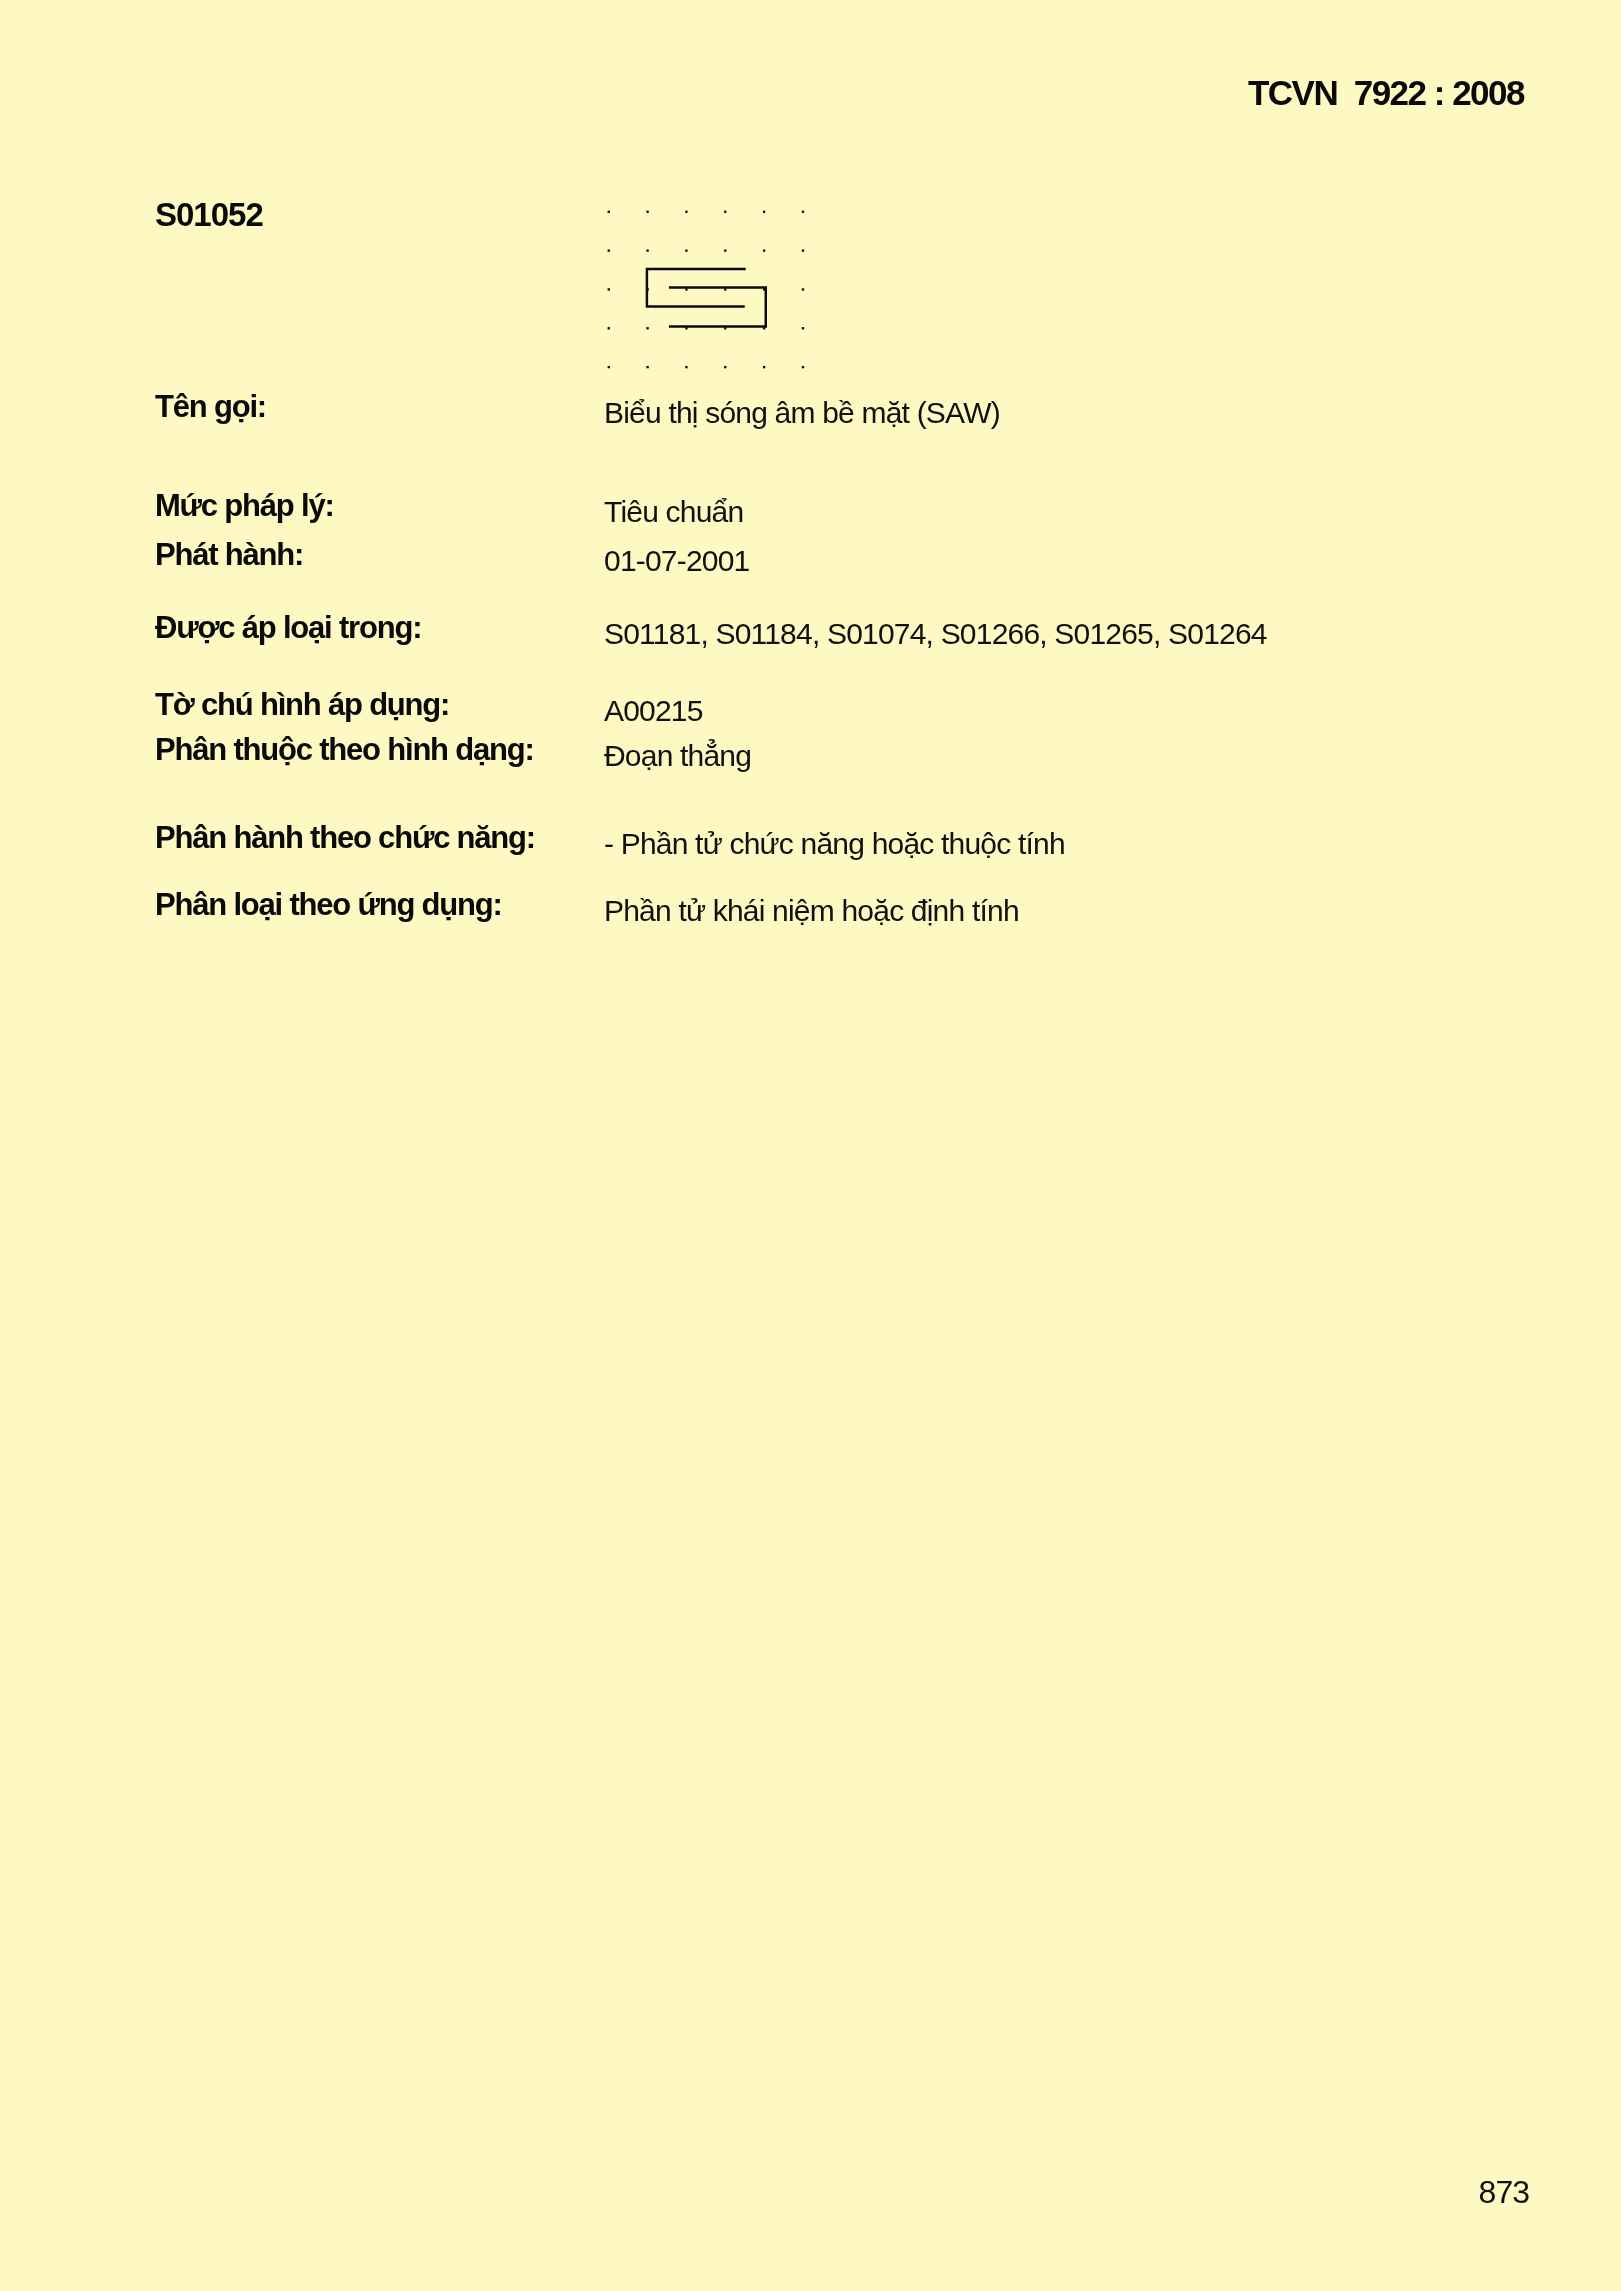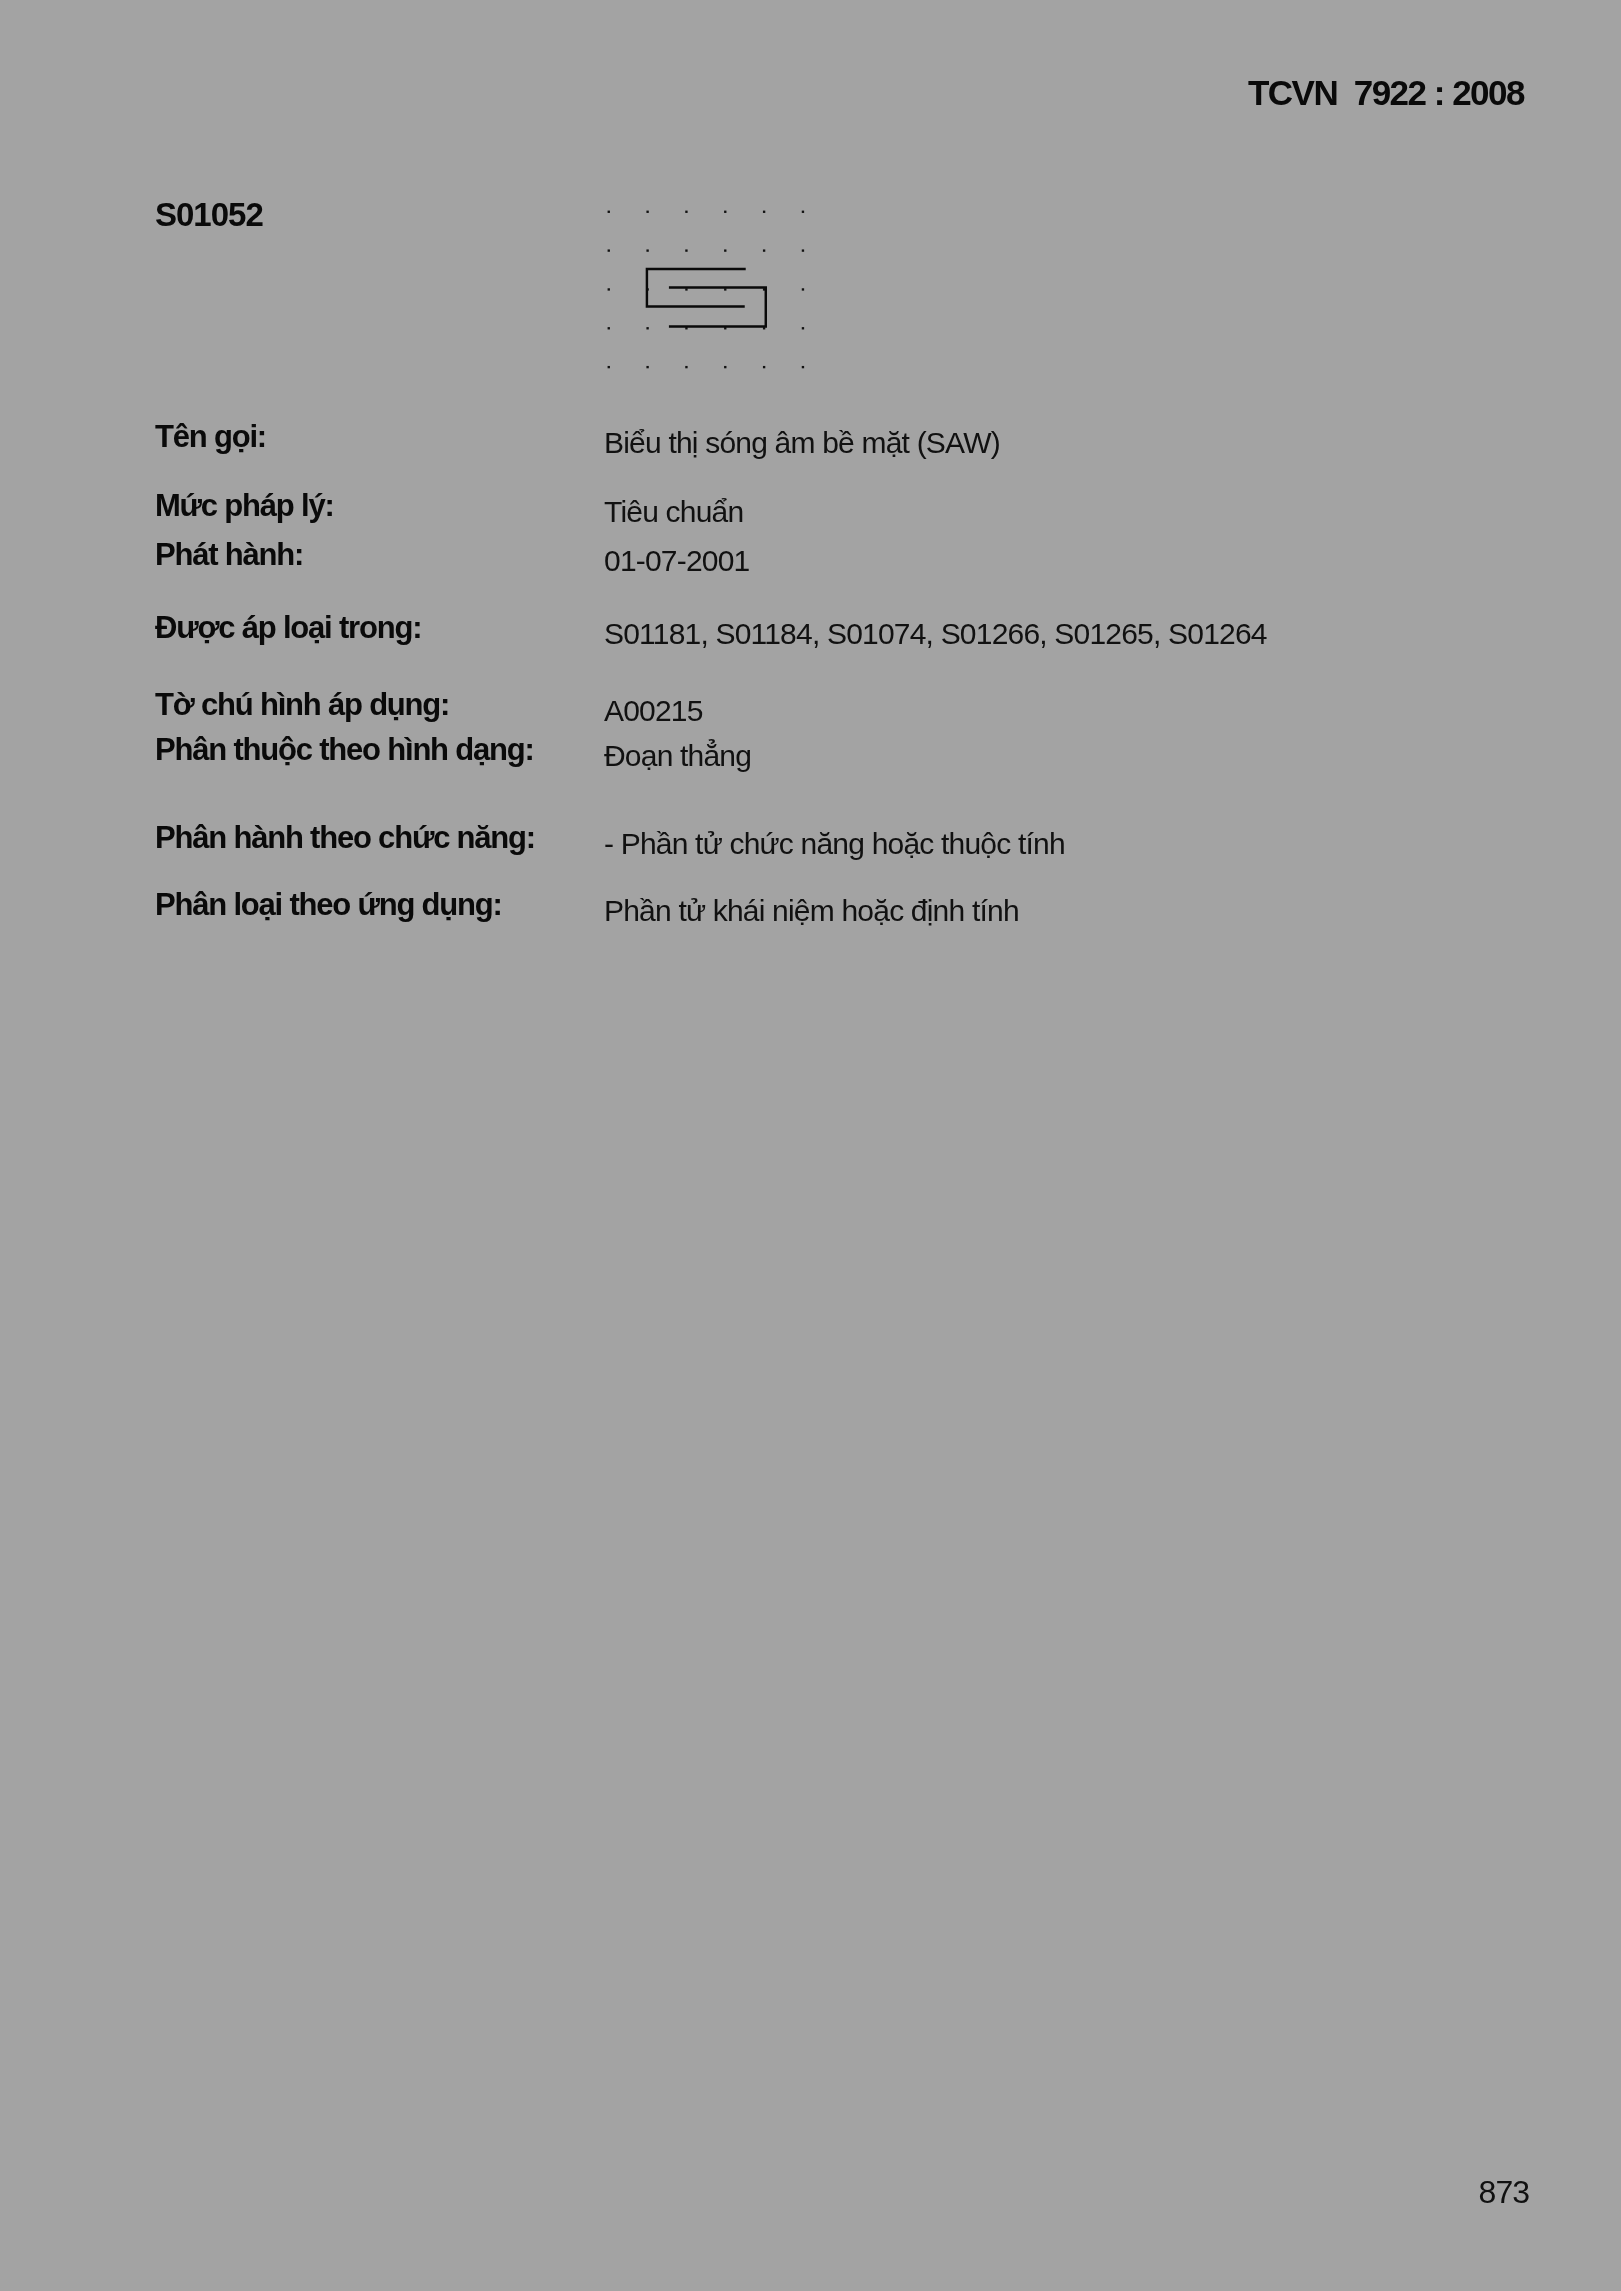--- a/index.html
+++ b/index.html
@@ -1,20 +1,20 @@
 <!DOCTYPE html>
 <html><head>
 <meta charset="utf-8">
 <style>
   html, body { margin: 0; padding: 0; background: #e8e8e8; }
   .page {
     position: relative;
     width: 1621px;
     height: 2292px;
-    background: #a3a3a3;
+    background: #fef9c3;
     font-family: "Liberation Sans", sans-serif;
     color: #000000;
     overflow: hidden;
   }
   .std-header {
     position: absolute;
     top: 73px;
     right: 97px;
     font-size: 35px;
     font-weight: bold;
@@ -63,21 +63,21 @@
     display: inline-block;
     vertical-align: top;
     position: relative;
     top: 6.9px;
     font-size: 30px;
     font-weight: normal;
     letter-spacing: -0.8px;
     color: #111111;
     white-space: nowrap;
   }
-  .r0 { top: 418px; }
+  .r0 { top: 388px; }
   .r1 { top: 476px; margin-top: 11px; }
   .r2 { top: 536px; }
   .r3 { top: 609px; }
   .r4 { top: 686px; }
   .r5 { top: 731px; }
   .r6 { top: 819px; }
   .r7 { top: 886px; }
   .page-number {
     position: absolute;
     right: 92px;

